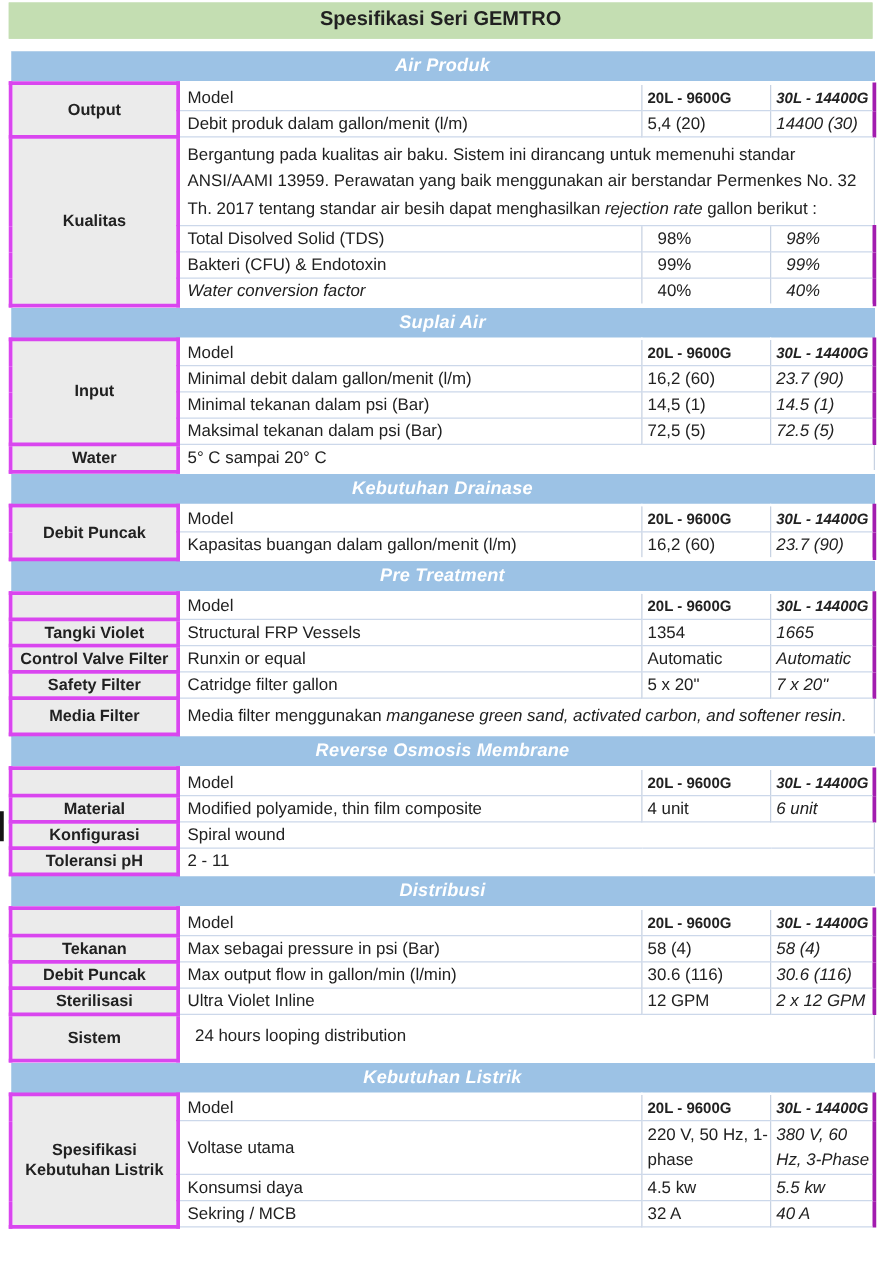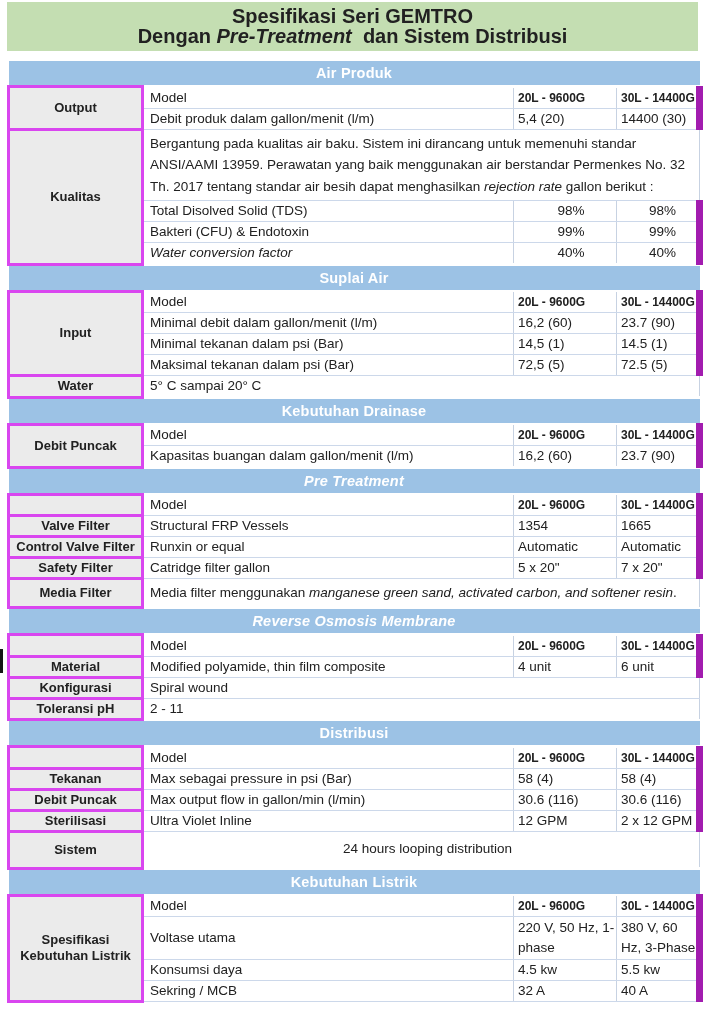--- a/index.html
+++ b/index.html
@@ -15,21 +15,21 @@
   }
   
   .title-block{
     background:#c4deb2;
     text-align:center;
     padding:3px 0 4px 0;
     margin-bottom:8px;
     border:1px solid #c4deb2;
   }
   .title-block .t-line{
-    font-size:20px;font-weight:bold;line-height:20px;
+    font-size:16px;font-weight:bold;line-height:20px;
   }
   .title-block .it{font-style:italic;}
   .title-block .pre{white-space:pre-wrap;}
 
   
   table.spec{
     width:691px;
     border-collapse:collapse;
     table-layout:fixed;
     font-size:13.5px;
@@ -40,20 +40,21 @@
   td.band{
     background:#9cc2e5;
     color:#fff;
     font-weight:bold;
     font-size:14.5px;
     text-align:center;
     height:22px;
     border-top:2px solid #fff;
     border-bottom:2px solid #fff;
     letter-spacing:.2px;
+    font-style:italic;
   }
   td.band.band-it{font-style:italic;}
   
   td.lbl{
     background:#ebebeb;
     font-weight:bold;
     text-align:center;
     vertical-align:middle;
     border:3px solid #d946ef;
     font-size:13px;
@@ -63,22 +64,22 @@
   
   td.desc, td.val{
     background:#fff;
     border-bottom:1px solid #ccd8ea;
     border-right:1px solid #c7d2e2;
     padding:0 0 0 6px;
     vertical-align:middle;
     height:20px;
   }
   td.val{padding-left:4px;}
-  td.val:last-child{border-right:7px solid #a21caf;}
-  td.center{text-align:center;padding-left:12px;}
+  td.val:last-child{border-right:3px solid #a21caf;font-style:italic;}
+  td.center{padding-left:12px;}
   td.model{font-weight:bold;font-size:12px;white-space:nowrap;padding-left:4px;}
   .it{font-style:italic;}
   td.para{
     line-height:21.5px;
     padding:3px 8px 3px 6px;
     height:auto;
   }
   td.tall{height:34px;}
   td.volt{height:42px;line-height:20px;}
   
@@ -86,21 +87,20 @@
     position:absolute;left:0;top:649px;width:3px;height:24px;background:#151515;
   }
 </style>
 </head>
 <body>
 
 <div class="sheet">
 
   <div class="title-block">
     <div class="t-line">Spesifikasi Seri GEMTRO</div>
-    <div class="t-line"><span class="pre">Dengan </span><span class="it pre">Pre-Treatment</span><span class="pre">  dan Sistem Distribusi</span></div>
   </div>
 
   <table class="spec">
     <colgroup>
         <col style="width:134px">
         <col style="width:371px">
         <col style="width:103px">
         <col style="width:83px">
       </colgroup>
 
@@ -186,21 +186,21 @@
     <tr>
           <td class="band band-it" colspan="4">Pre Treatment</td>
         </tr>
     <tr>
       <td class="lbl"></td>
       <td class="desc">Model</td>
       <td class="val model">20L - 9600G</td>
       <td class="val model">30L - 14400G</td>
     </tr>
     <tr>
-      <td class="lbl">Valve Filter</td>
+      <td class="lbl">Tangki Violet</td>
       <td class="desc">Structural FRP Vessels</td>
       <td class="val">1354</td>
       <td class="val">1665</td>
     </tr>
     <tr>
       <td class="lbl">Control Valve Filter</td>
       <td class="desc">Runxin or equal</td>
       <td class="val">Automatic</td>
       <td class="val">Automatic</td>
     </tr>

